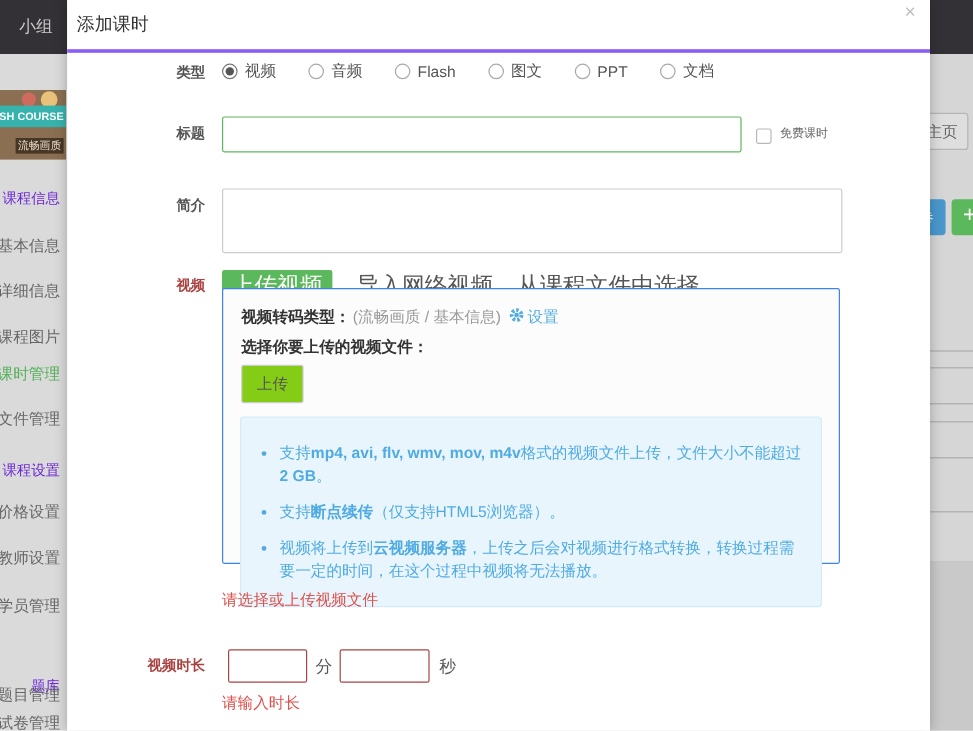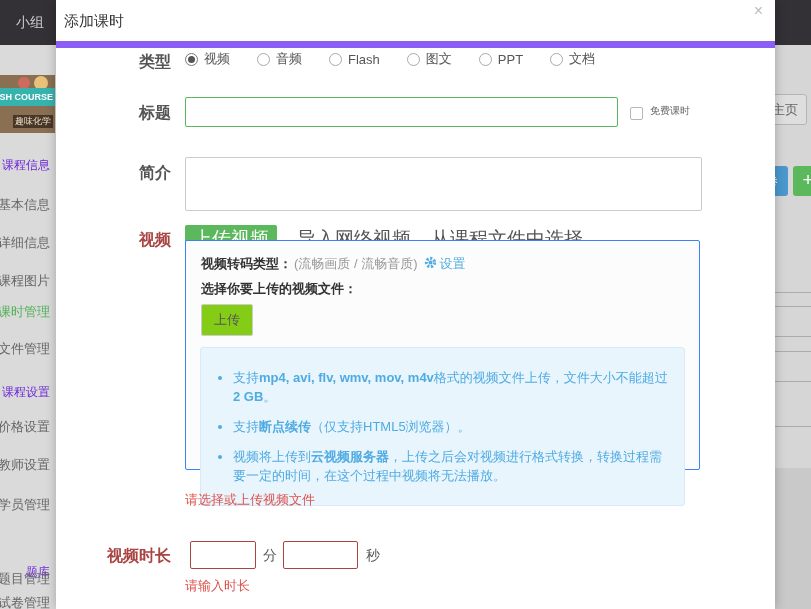--- a/index.html
+++ b/index.html
@@ -24,25 +24,25 @@
   .bg-right{left:775px;top:0;width:36px;height:609px;background:#d6d6d6;overflow:hidden;}
   .bg-right .nav-dark{left:0;top:0;width:36px;height:45px;background:#343136;}
   .btn-home{position:absolute;right:4px;top:94px;height:29px;line-height:29px;border:1px solid #b5b5b5;border-radius:3px;background:#dedede;color:#666;font-size:13px;padding:0 8px;white-space:nowrap;}
   .btn-paper{position:absolute;right:23px;top:166px;height:30px;line-height:30px;border-radius:3px;background:#4a98ce;color:#fff;font-size:13px;padding:0 10px;white-space:nowrap;}
   .btn-add{position:absolute;left:18px;top:166px;width:30px;height:30px;border-radius:3px;background:#5cb85c;color:#fff;font-size:19px;line-height:28px;text-align:center;}
   .row-line{position:absolute;left:0;width:36px;height:1px;background:#acacac;}
   .low-block{position:absolute;left:0;top:468px;width:36px;height:141px;background:#c9c9c9;}
 
   
   .modal{left:56px;top:0;width:719px;height:609px;background:#fff;box-shadow:0 0 10px rgba(0,0,0,.25);}
-  .modal-header{position:absolute;left:0;top:0;right:0;height:41px;border-bottom:7px solid #8b5cf6;}
+  .modal-header{position:absolute;left:0;top:0;right:0;height:41px;border-bottom:3px solid #8b5cf6;}
   .modal-title{position:absolute;left:8px;top:0;line-height:41px;font-size:15px;color:#333;}
   .modal-close{position:absolute;right:12px;top:3px;font-size:16px;color:#bdbdbd;cursor:pointer;line-height:16px;}
 
-  .form-label{position:absolute;left:0;width:115px;text-align:right;font-size:16px;font-weight:bold;color:#555;}
+  .form-label{position:absolute;left:0;width:115px;text-align:right;font-size:12px;font-weight:bold;color:#555;}
   .form-label.invalid{color:#a94442;}
 
   
   .radio-row{position:absolute;left:129px;top:50px;display:flex;align-items:center;}
   .radio-opt{display:flex;align-items:center;margin-right:27px;cursor:pointer;}
   .radio-circle{width:13px;height:13px;border:1px solid #a9a9a9;border-radius:50%;background:#fff;margin-right:6px;position:relative;box-sizing:border-box;}
   .radio-circle.checked{border-color:#777;}
   .radio-circle.checked::after{content:"";position:absolute;left:2px;top:2px;width:7px;height:7px;border-radius:50%;background:#555;}
   .radio-text{font-size:13px;color:#555;}
 
@@ -79,21 +79,21 @@
 <div class="stage">
 
   <div class="abs bg-left">
     <div class="abs nav-dark">
       <span class="nav-item">小组</span>
     </div>
     <div class="abs thumb">
       <span class="dot1"></span>
       <span class="dot2"></span>
       <span class="band">FLASH COURSE</span>
-      <span class="caption">趣味化学</span>
+      <span class="caption">流畅画质</span>
     </div>
     <div id="sidebar-list">
         <div class="side-item header" style="top: 157px;">课程信息</div>
         <div class="side-item item" style="top: 196px;">基本信息</div>
         <div class="side-item item" style="top: 234px;">详细信息</div>
         <div class="side-item item" style="top: 272px;">课程图片</div>
         <div class="side-item active" style="top: 303px;">课时管理</div>
         <div class="side-item item" style="top: 340px;">文件管理</div>
         <div class="side-item header" style="top: 384px;">课程设置</div>
         <div class="side-item item" style="top: 418px;">价格设置</div>
@@ -167,21 +167,21 @@
     <div class="form-label invalid" style="top:230px;">视频</div>
     <div class="tabs" id="video-tabs">
         <span class="tab active">上传视频</span>
         <span class="tab">导入网络视频</span>
         <span class="tab">从课程文件中选择</span>
       </div>
 
     <div class="panel">
       <div class="transcode-line">
         <span class="transcode-label">视频转码类型：</span>
-        <span class="transcode-value">(流畅画质 / 流畅音质)</span>
+        <span class="transcode-value">(流畅画质 / 基本信息)</span>
         <span class="gear">
           <svg width="13" height="13" viewBox="0 0 16 16">
             <circle cx="8" cy="8" r="5" fill="none" stroke="#53ade0" stroke-width="4" stroke-dasharray="2.6 1.9"></circle>
             <circle cx="8" cy="8" r="2.4" fill="#53ade0"></circle>
           </svg>
         </span>
         <span class="settings-link">设置</span>
       </div>
       <div class="choose-label">选择你要上传的视频文件：</div>
       <button class="upload-btn">上传</button>

